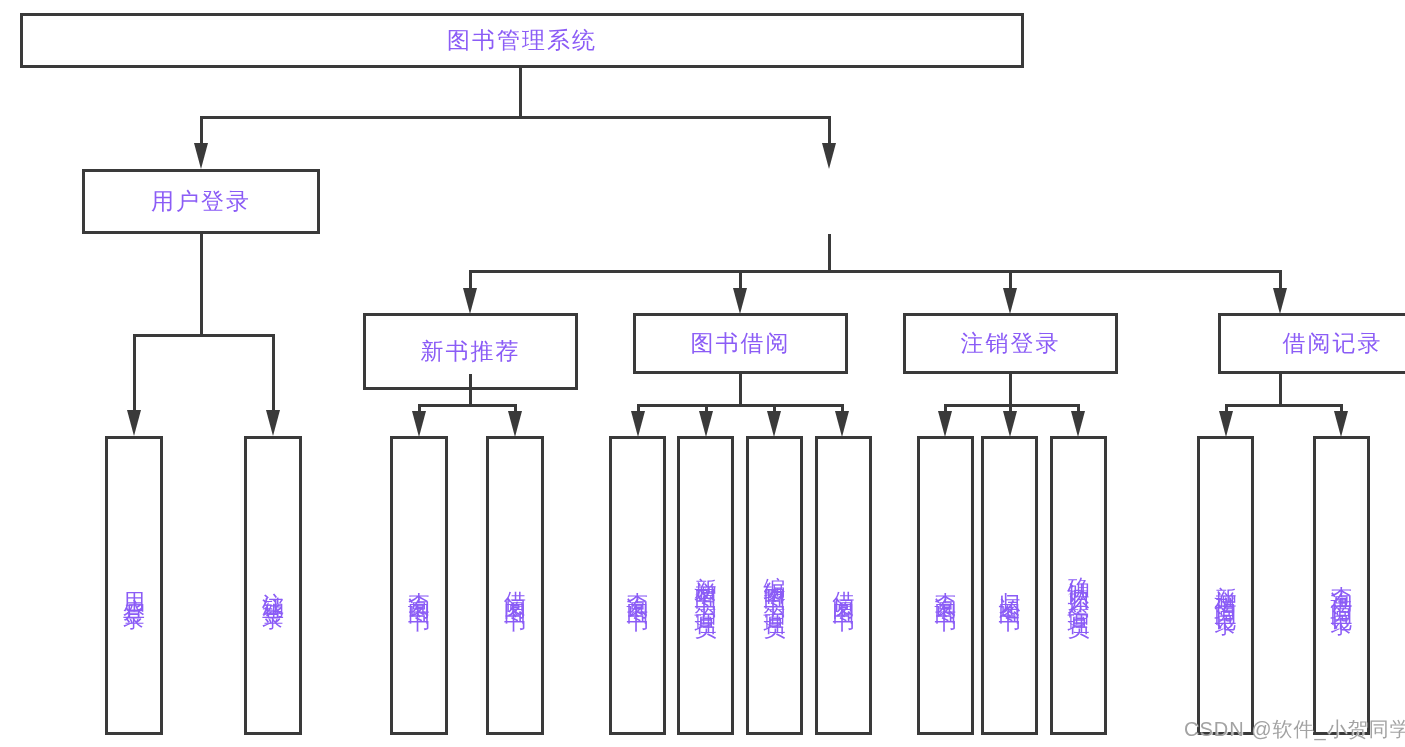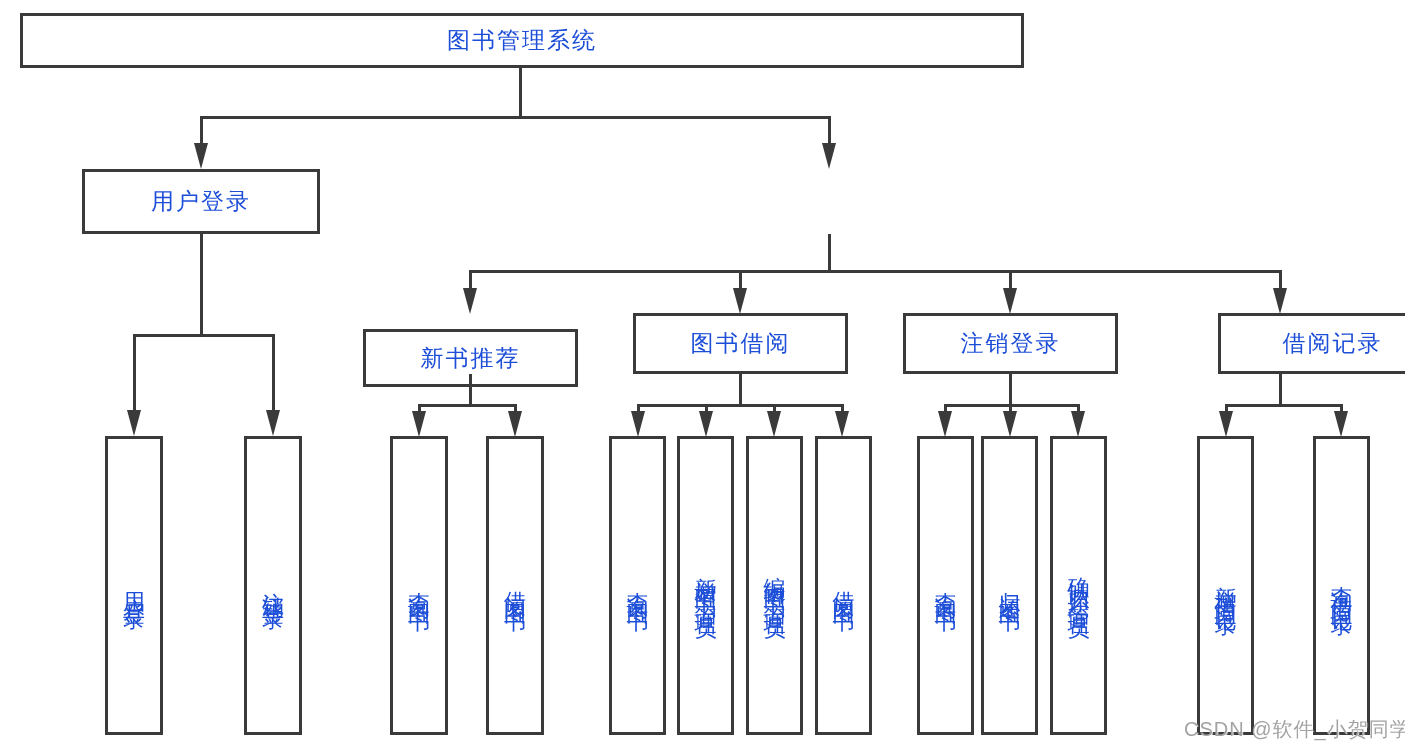--- a/index.html
+++ b/index.html
@@ -8,21 +8,21 @@
     width:1405px;height:747px;
     background:#ffffff;
     font-family:"Liberation Sans","DejaVu Sans",sans-serif;
     overflow:hidden;
   }
   .box{
     position:absolute;
     box-sizing:border-box;
     border:3px solid #3a3a3a;
     background:#ffffff;
-    color:#1d4ed8;
+    color:#8b5cf6;
     display:flex;
     align-items:center;
     justify-content:center;
   }
   .hlabel{
     font-size:23px;
     letter-spacing:2px;
     white-space:nowrap;
   }
   .vlabel{
@@ -53,21 +53,21 @@
 </style>
 </head>
 <body>
 
 <div id="canvas">
 
   <div class="box hlabel" style="left:20px;top:13px;width:1004px;height:55px">图书管理系统</div>
 
   <div class="box hlabel" style="left:82px;top:169px;width:238px;height:65px">用户登录</div>
 
-  <div class="box hlabel" style="left:363px;top:329px;width:215px;height:58px">新书推荐</div>
+  <div class="box hlabel" style="left:363px;top:313px;width:215px;height:77px">新书推荐</div>
   <div class="box hlabel" style="left:633px;top:313px;width:215px;height:61px">图书借阅</div>
   <div class="box hlabel" style="left:903px;top:313px;width:215px;height:61px">注销登录</div>
   <div class="box hlabel" style="left:1218px;top:313px;width:229px;height:61px">借阅记录</div>
 
   <div class="box vlabel" style="left:105px;top:436px;width:58px;height:299px">用户登录</div>
   <div class="box vlabel" style="left:244px;top:436px;width:58px;height:299px">注销登录</div>
 
   <div class="box vlabel" style="left:390px;top:436px;width:58px;height:299px">查询图书</div>
   <div class="box vlabel" style="left:486px;top:436px;width:58px;height:299px">借阅图书</div>
 

